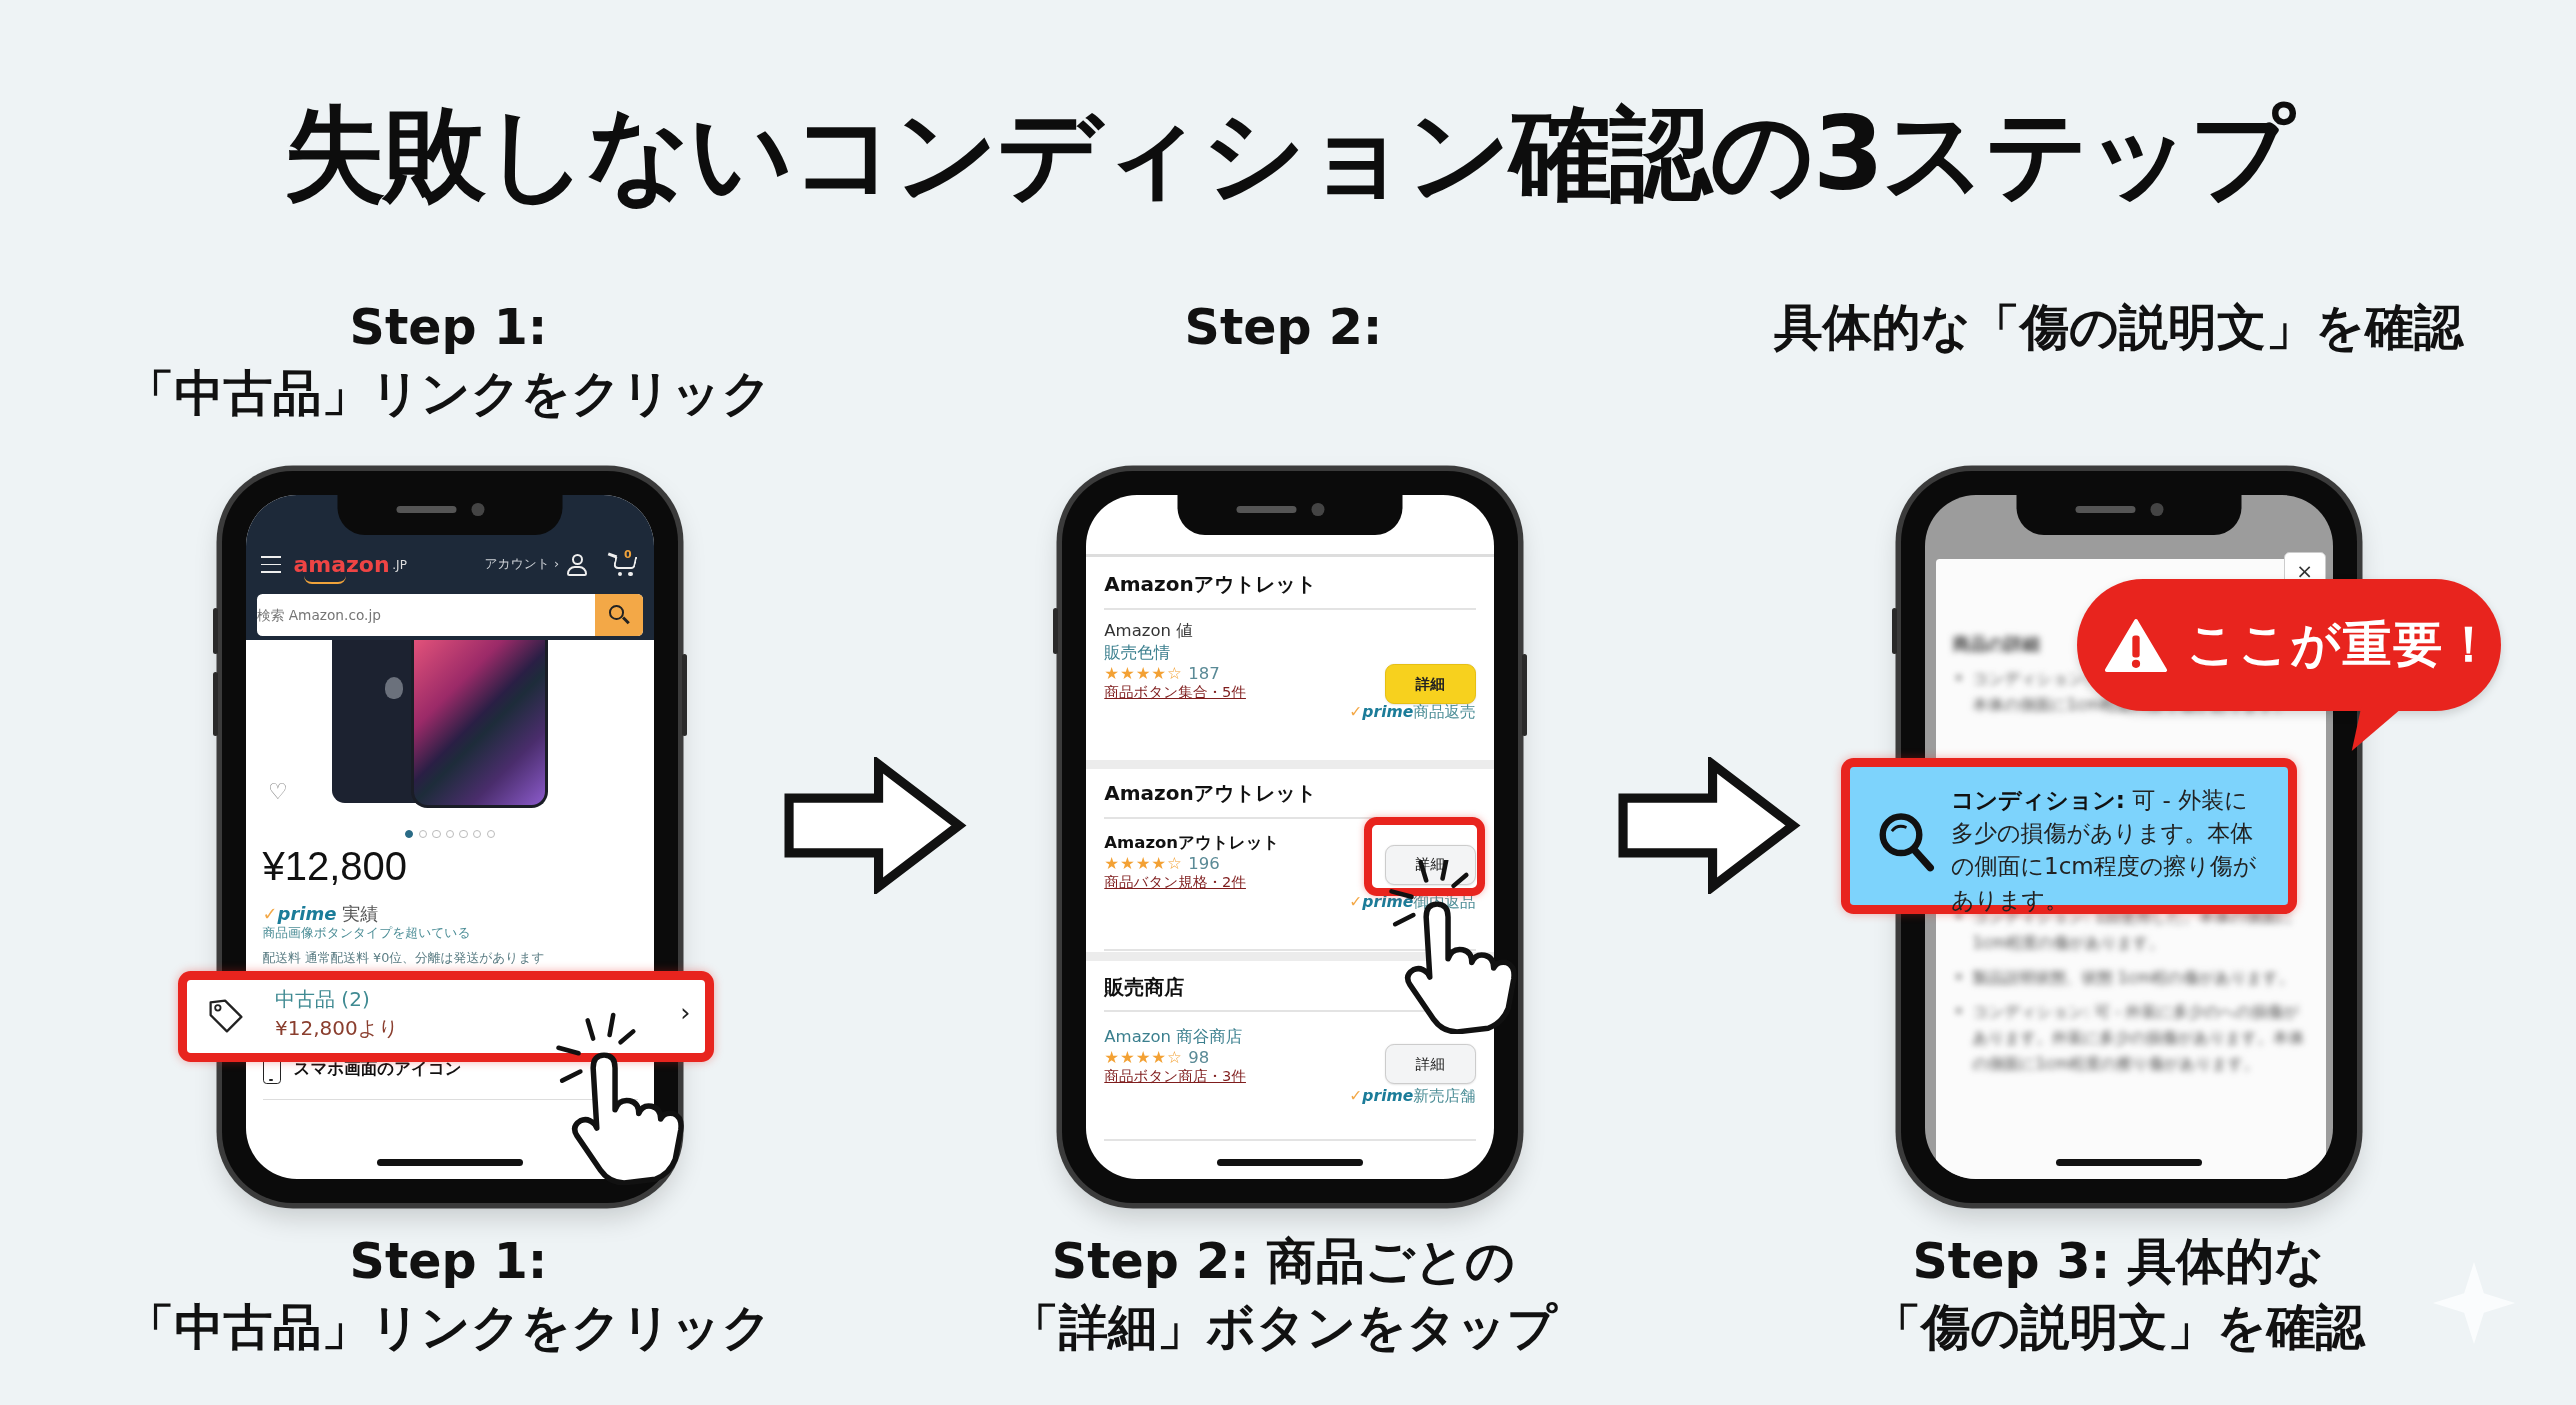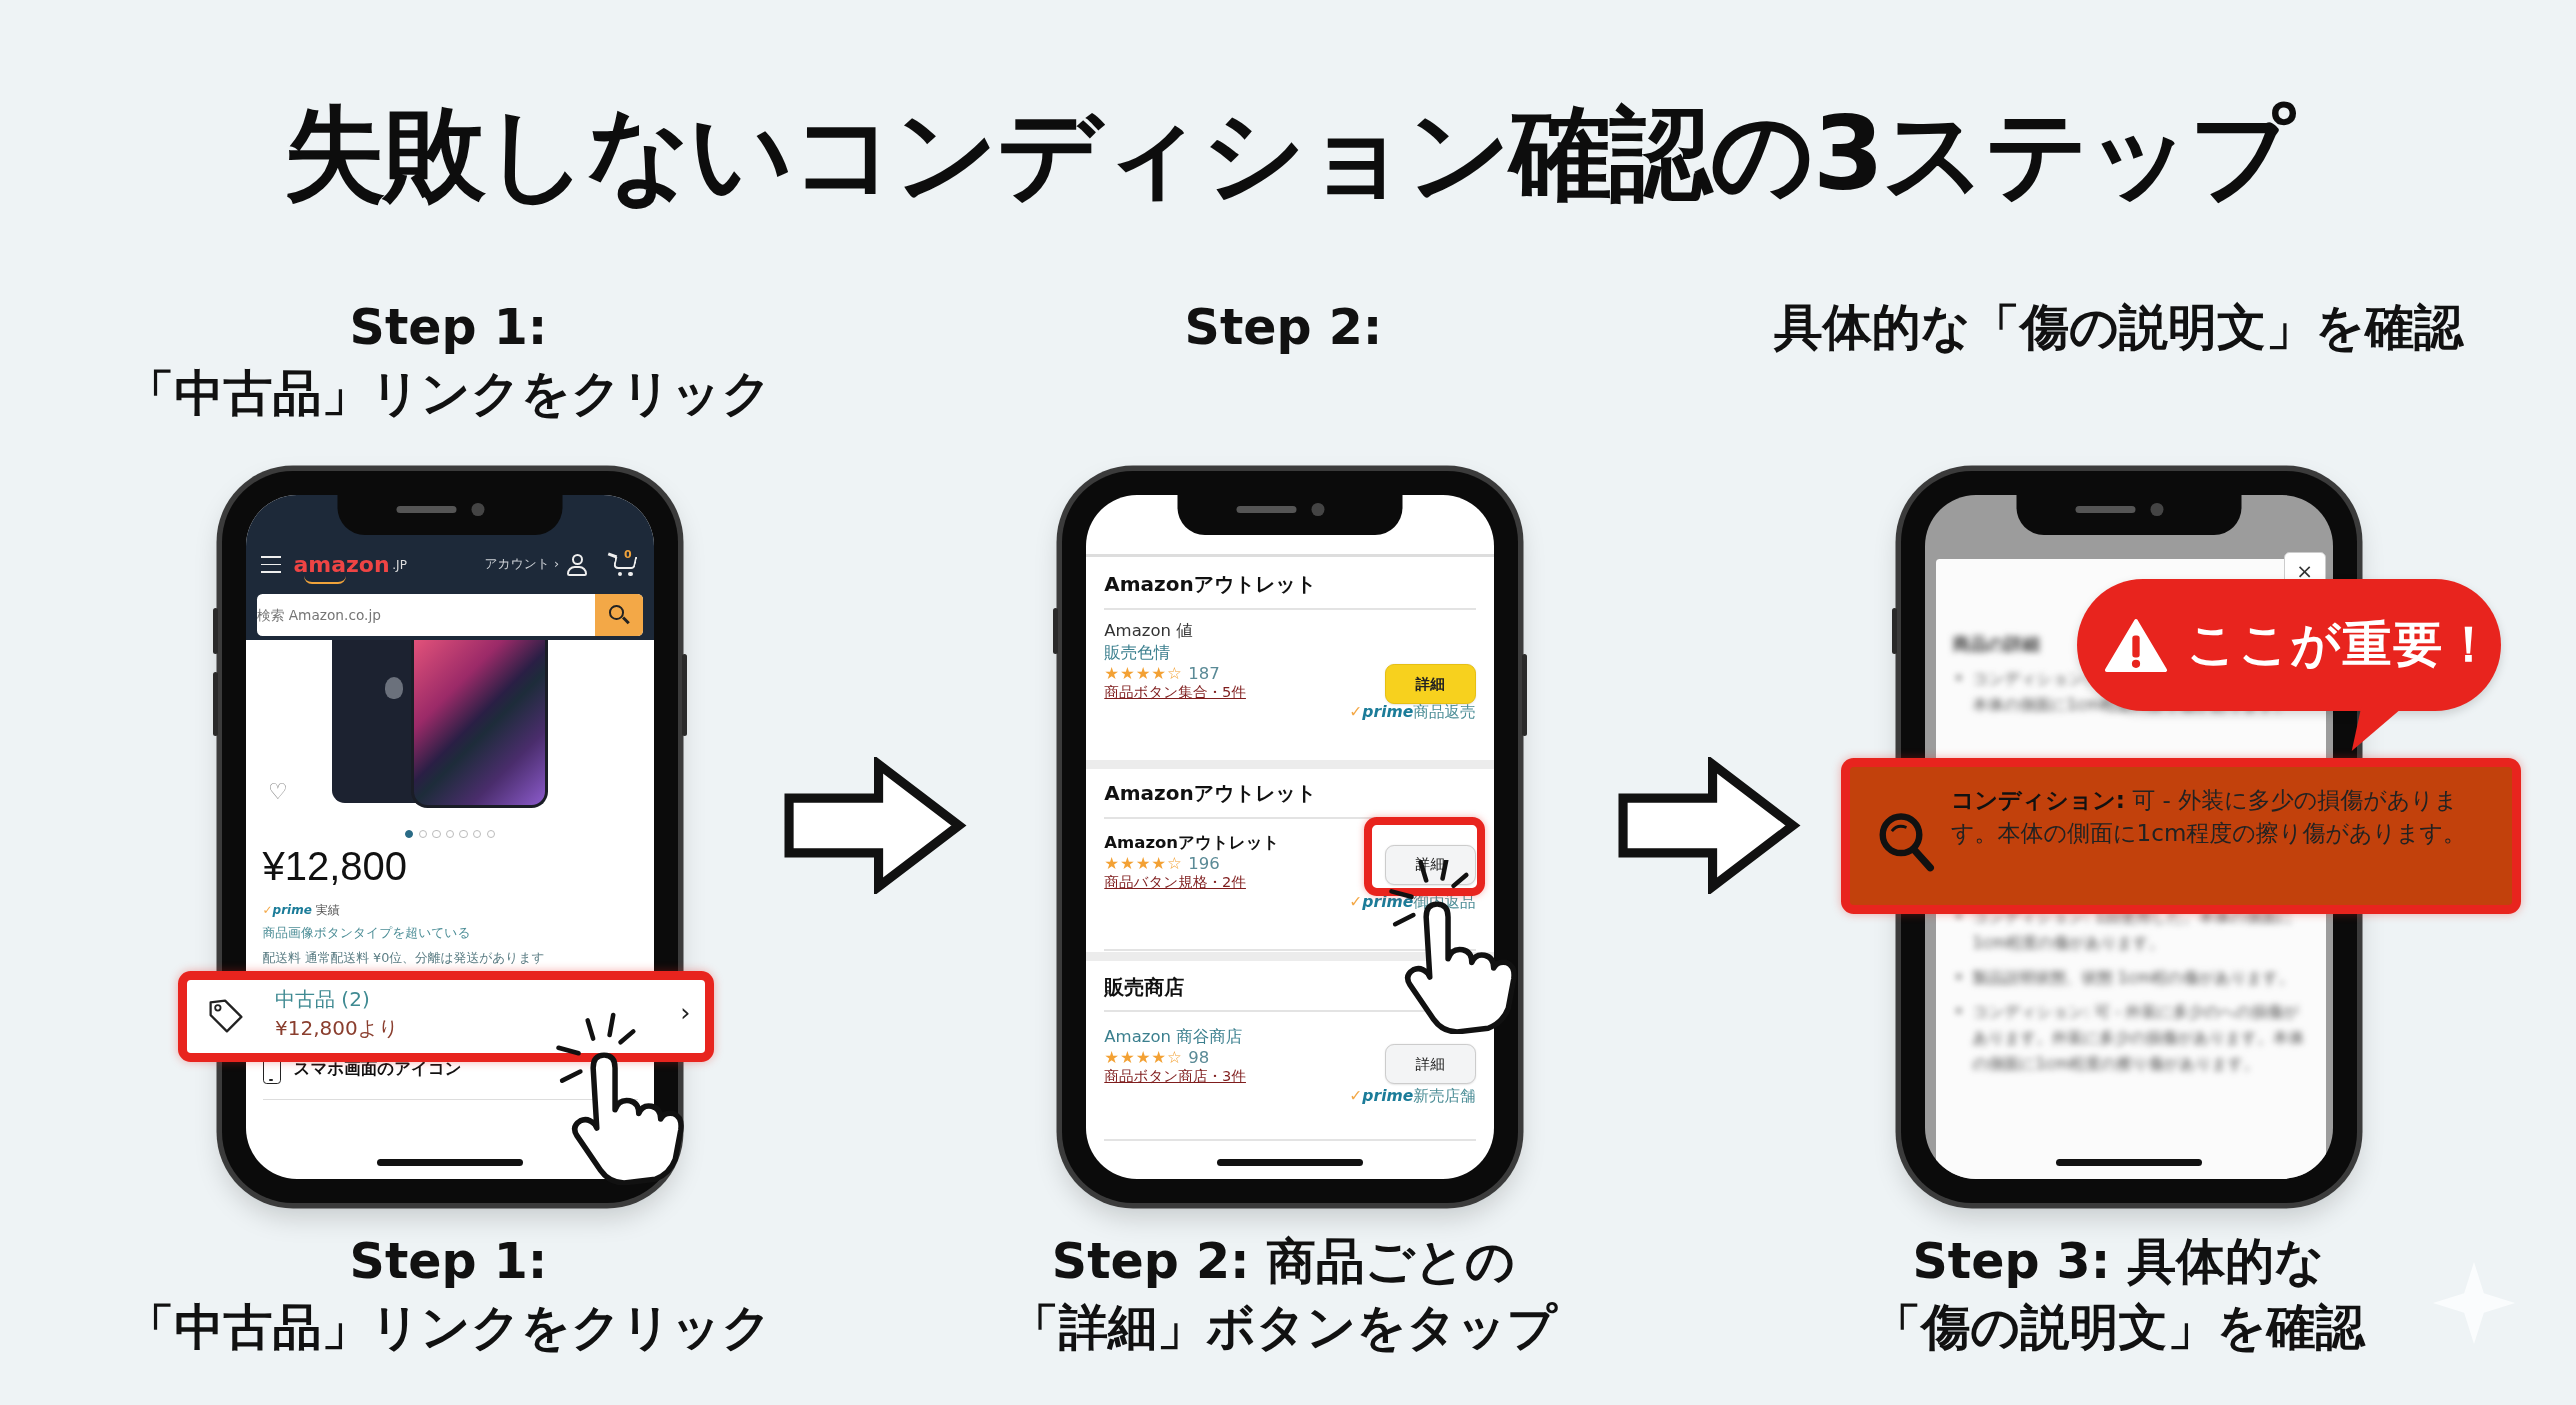--- a/index.html
+++ b/index.html
@@ -98,21 +98,21 @@
   .pi-front {
     position: absolute; left: 79px; top: 0; width: 137px; height: 168px; border-radius: 0 0 16.5px 16.5px;
     background: linear-gradient(135deg, #e2527a 0%, #9b2a68 30%, #2a1f45 48%, #1d2c3a 55%, #4a2d6c 75%, #8c5bcc 100%);
     border: 3.7px solid #1a1d26; border-top: none;
   }
   .heart-icon { position: absolute; left: 22px; top: 284px; color: #888; font-size: 22px; }
   .dots { position: absolute; top: 329px; left: 0; right: 0; text-align: center; }
   .dots span { display: inline-block; width: 8.2px; height: 8.2px; border: 1.4px solid #bbb; border-radius: 50%; margin: 0 2.7px; }
   .dots span.active { background: #2a6b86; border-color: #2a6b86; }
   .price-big { position: absolute; left: 16.5px; top: 349px; font-size: 40px; color: #111; font-family: "Liberation Sans", sans-serif; }
-  .prime-line { position: absolute; left: 16.5px; top: 407px; font-size: 12px; color: #555; }
+  .prime-line { position: absolute; left: 16.5px; top: 407px; font-size: 18px; color: #555; }
   .prime-line .chk, .prime-tag .chk { color: #f3a847; font-weight: 700; }
   .prime-line .pw, .prime-tag .pw { color: #1b7c99; font-weight: 700; font-style: italic; }
   .teal-line { position: absolute; left: 16.5px; top: 430px; font-size: 12.8px; color: #4d8e97; }
   .gray-line { position: absolute; left: 16.5px; top: 453px; width: 366px; font-size: 12.8px; color: #5b7d84; line-height: 1.6; }
   .phone-row { position: absolute; left: 16.5px; top: 558px; display: flex; align-items: center; gap: 12.8px; font-size: 16.5px; font-weight: 700; }
   .phone-mini { width: 18.3px; height: 31px; border: 1.8px solid #222; border-radius: 3.7px; position: relative; }
   .phone-mini::after { content: ""; position: absolute; left: 5.5px; bottom: 1.8px; width: 3.7px; height: 2.7px; background: #222; border-radius: 1.8px; }
   .phone-row-line { position: absolute; left: 16.5px; right: 16.5px; top: 604px; height: 0.9px; background: #ddd; }
 
   .highlight-used {
@@ -179,22 +179,22 @@
   }
   .warn-bubble::after {
     content: ""; position: absolute; left: 274px; bottom: -40px;
     border-left: 11px solid transparent; border-right: 31px solid transparent;
     border-top: 44px solid #e8241e; transform: skewX(-25deg);
   }
   .warn-icon { width: 64px; height: 57px; position: relative; }
   .warn-text { color: #fff; font-size: 49px; font-weight: 900; letter-spacing: 1.8px; }
 
   .cond-box {
-    position: absolute; left: 1841px; top: 758px; width: 680px; height: 156px;
-    background: #c2410c; border: 9.1px solid #e8241e; border-radius: 12.8px;
+    position: absolute; left: 1841px; top: 758px; width: 456px; height: 156px;
+    background: #7dd3fc; border: 9.1px solid #e8241e; border-radius: 12.8px;
     box-shadow: 0 0 9.1px rgba(232,36,30,0.35);
   }
   .cond-icon { position: absolute; left: 27.4px; top: 44px; width: 59px; height: 64px; }
   .cond-text { position: absolute; left: 101px; top: 16.5px; right: 18.3px; font-size: 23px; line-height: 1.45; color: #222; }
   .cond-text b { font-weight: 700; color: #111; }
 
   
   .arrow { position: absolute; top: 757px; width: 192px; height: 137px; }
   #arrow1 { left: 778px; }
   #arrow2 { left: 1612px; }

